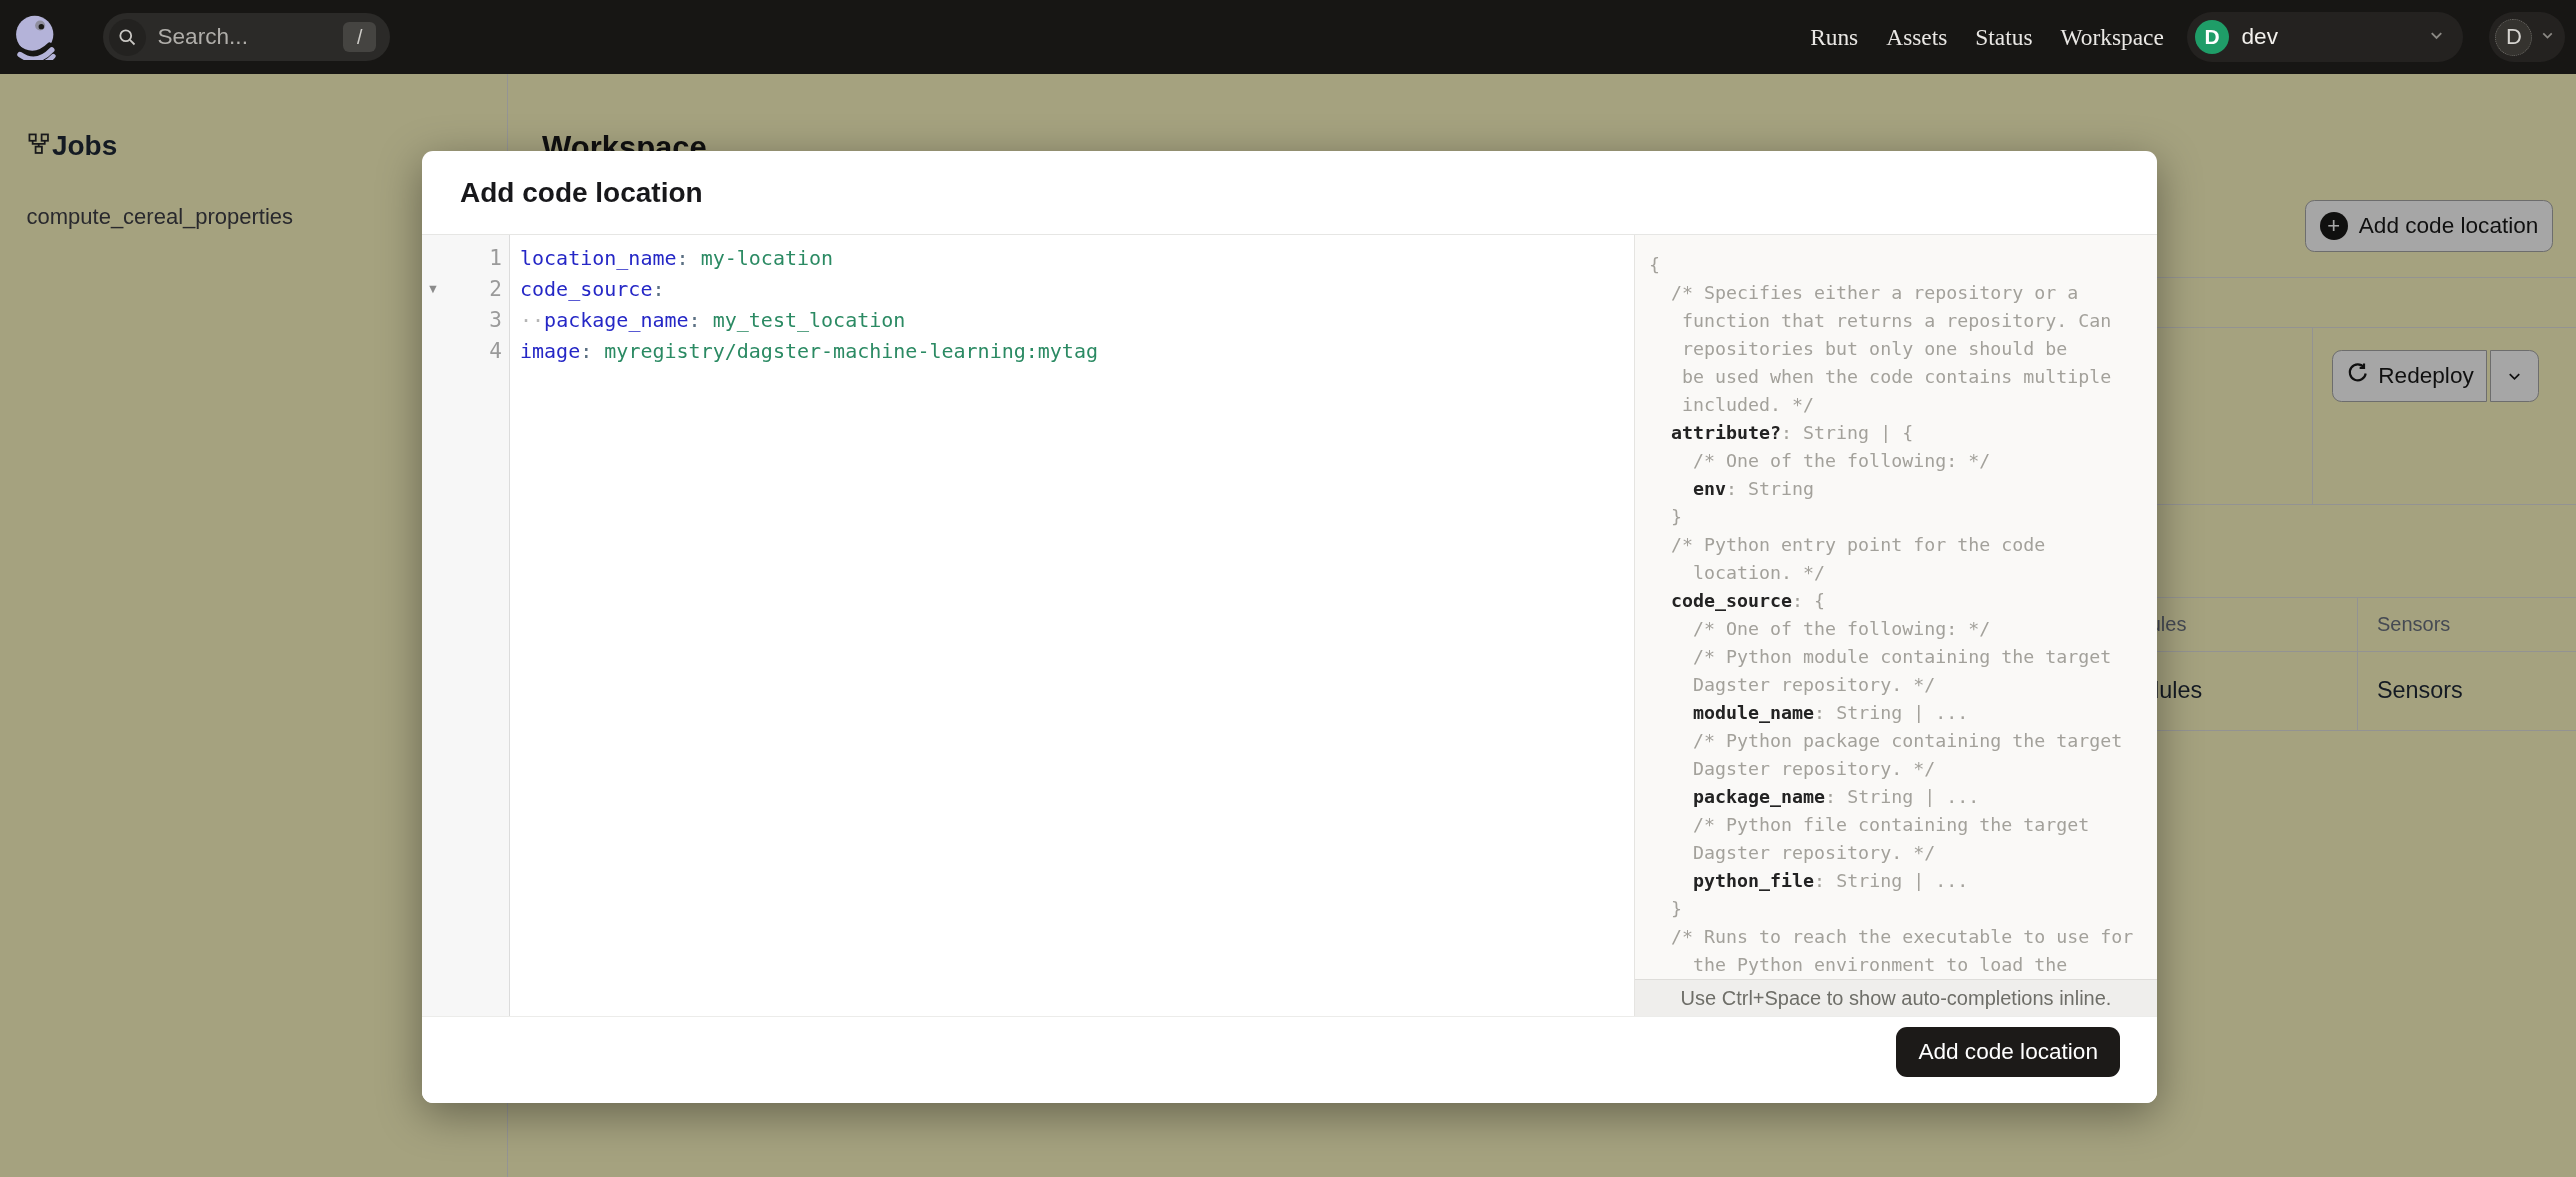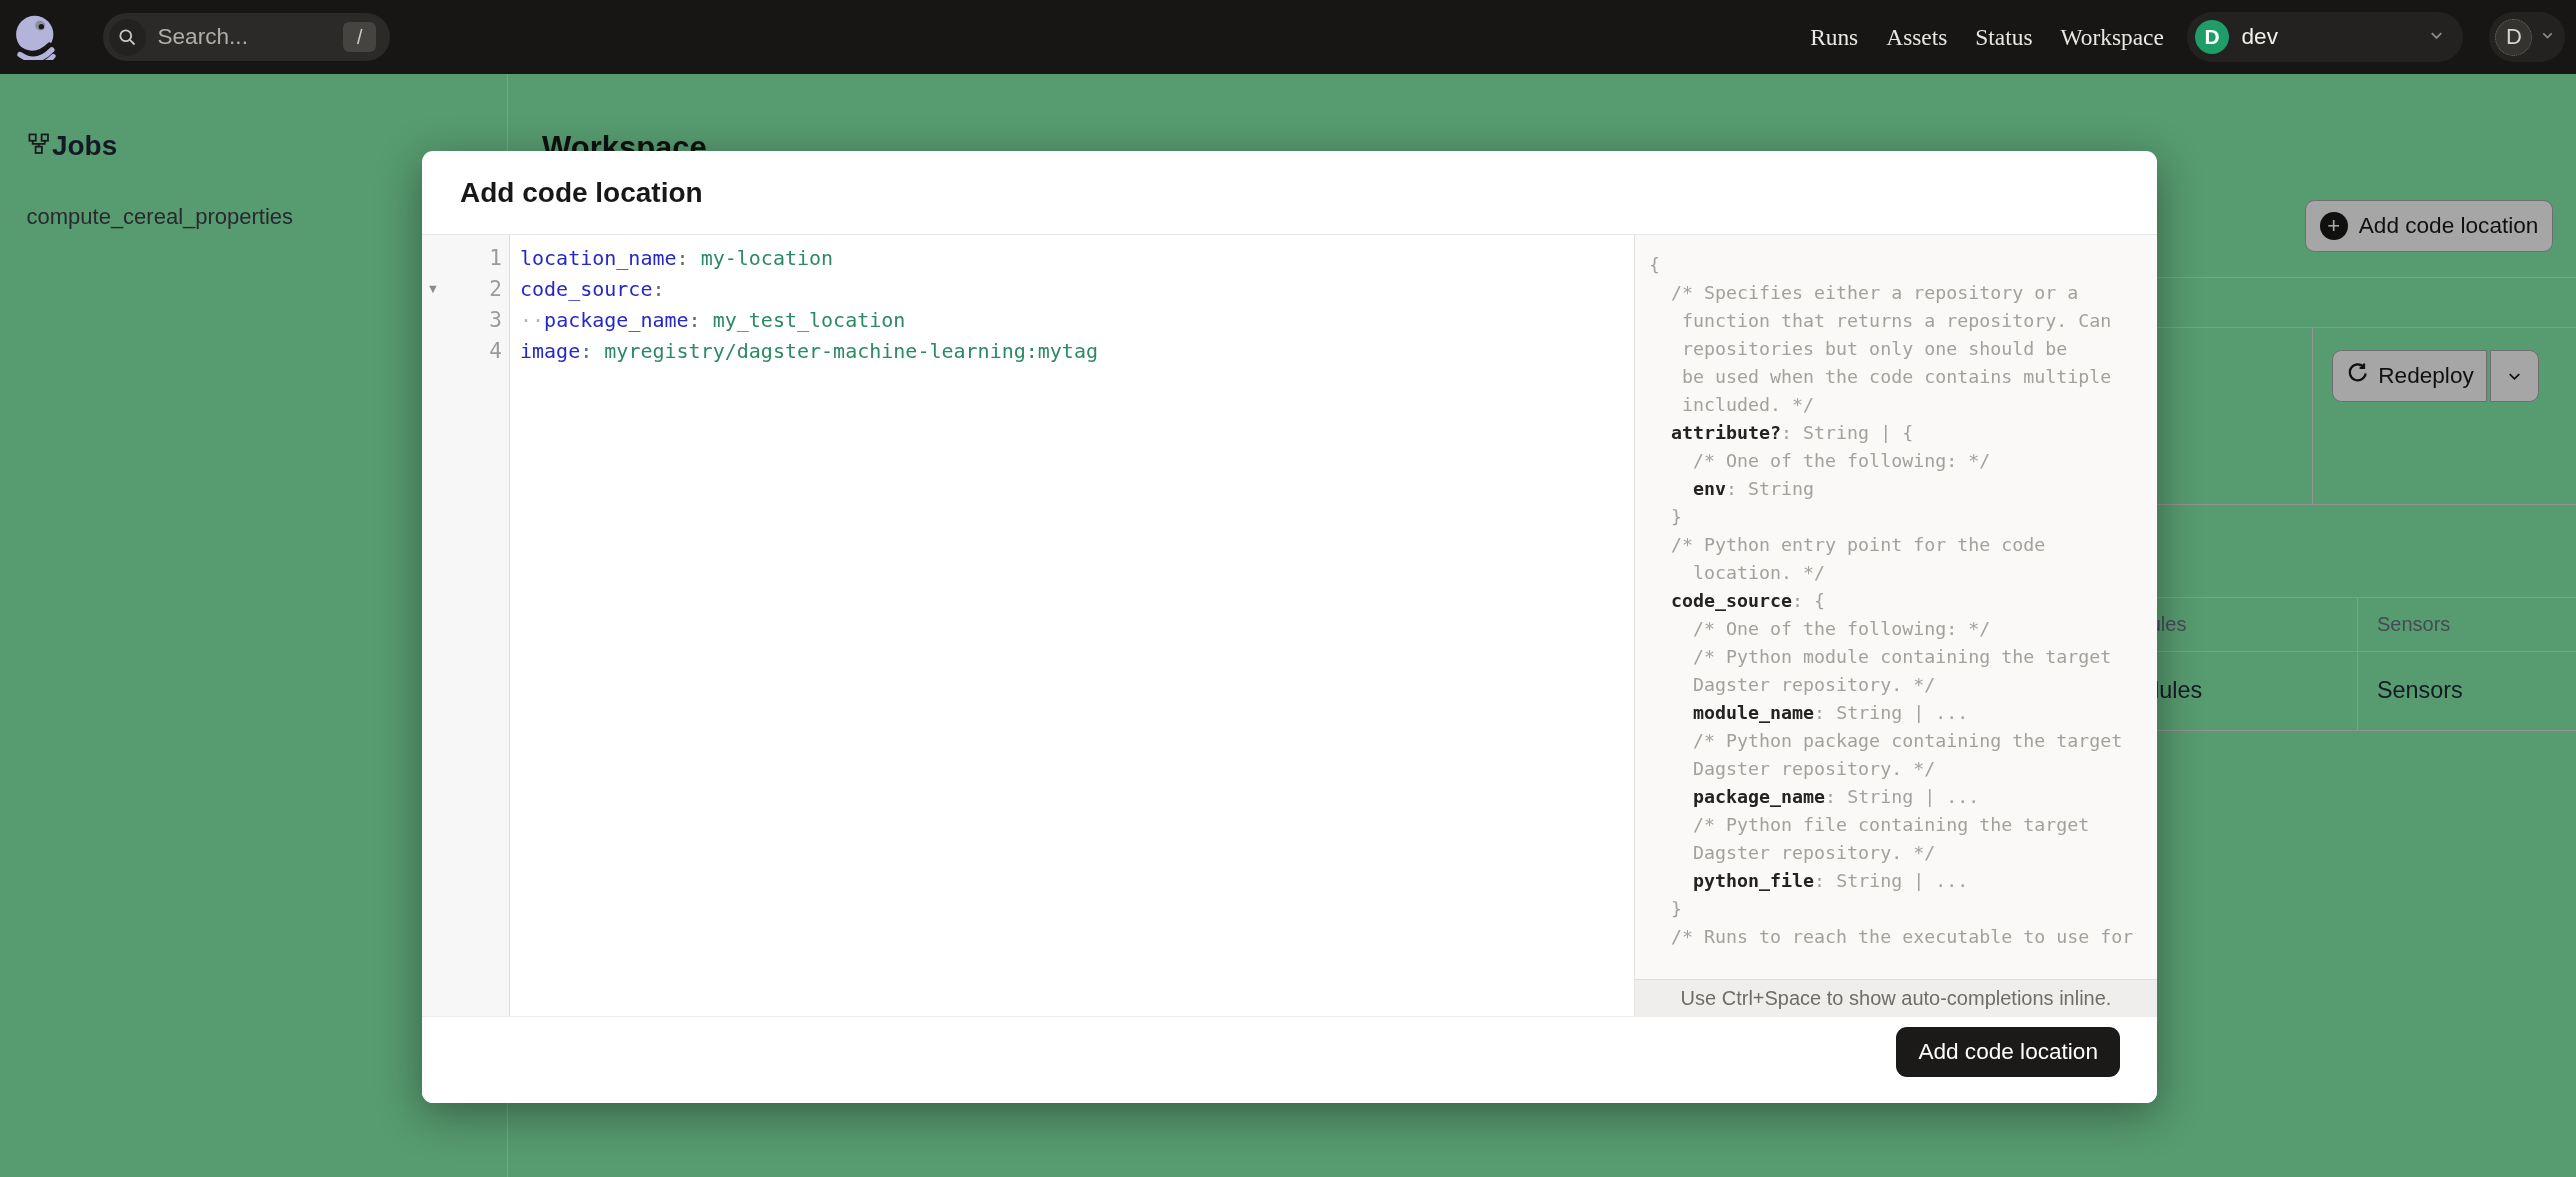--- a/index.html
+++ b/index.html
@@ -1,17 +1,17 @@
 <!DOCTYPE html>
 <html style="font-size:12.5px"><head>
 <meta charset="utf-8">
 <style>
   html,body{margin:0;padding:0;background:#333;}
   *{box-sizing:border-box;}
-  #app{position:relative;width:2576px;height:1178px;background:#86efac;overflow:hidden;
+  #app{position:relative;width:2576px;height:1178px;background:#fef9c3;overflow:hidden;
        font-family:"Liberation Sans",sans-serif;}
 
   
   .navbar{position:absolute;left:0;top:0;width:2576px;height:74px;background:#171614;
           display:flex;align-items:center;padding:0 11px 0 13.3px;z-index:20;}
   .logo{width:45px;height:45px;flex:0 0 auto;cursor:pointer;}
   .search{margin-left:45px;width:287px;height:48px;border-radius:24px;background:#2b2a28;
           display:flex;align-items:center;cursor:text;}
   .search-ic{width:37px;height:37px;border-radius:50%;background:#232220;margin-left:5.5px;
              display:flex;align-items:center;justify-content:center;}
@@ -237,20 +237,21 @@
             <div class="schema-line"><span class="tk-cm">    Dagster repository. */</span></div>
             <div class="schema-line"><span class="tk-p">    </span><span class="tk-k">module_name</span><span class="tk-p">: </span><span class="tk-t">String | ...</span></div>
             <div class="schema-line"><span class="tk-cm">    /* Python package containing the target</span></div>
             <div class="schema-line"><span class="tk-cm">    Dagster repository. */</span></div>
             <div class="schema-line"><span class="tk-p">    </span><span class="tk-k">package_name</span><span class="tk-p">: </span><span class="tk-t">String | ...</span></div>
             <div class="schema-line"><span class="tk-cm">    /* Python file containing the target</span></div>
             <div class="schema-line"><span class="tk-cm">    Dagster repository. */</span></div>
             <div class="schema-line"><span class="tk-p">    </span><span class="tk-k">python_file</span><span class="tk-p">: </span><span class="tk-t">String | ...</span></div>
             <div class="schema-line"><span class="tk-b">  }</span></div>
             <div class="schema-line"><span class="tk-cm">  /* Runs to reach the executable to use for</span></div>
+            <div class="schema-line"><span class="tk-cm">    the Python environment to load the</span></div>
           </div>
         <div class="hint-bar">Use Ctrl+Space to show auto-completions inline.</div>
       </div>
     </div>
     <div class="modal-footer">
       <button class="submit">Add code location</button>
     </div>
   </div>
 
 </div>

